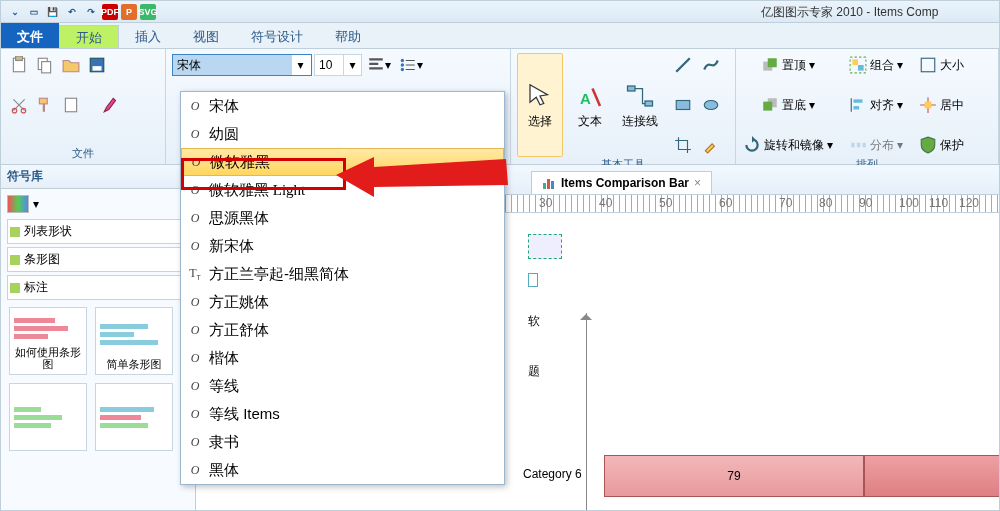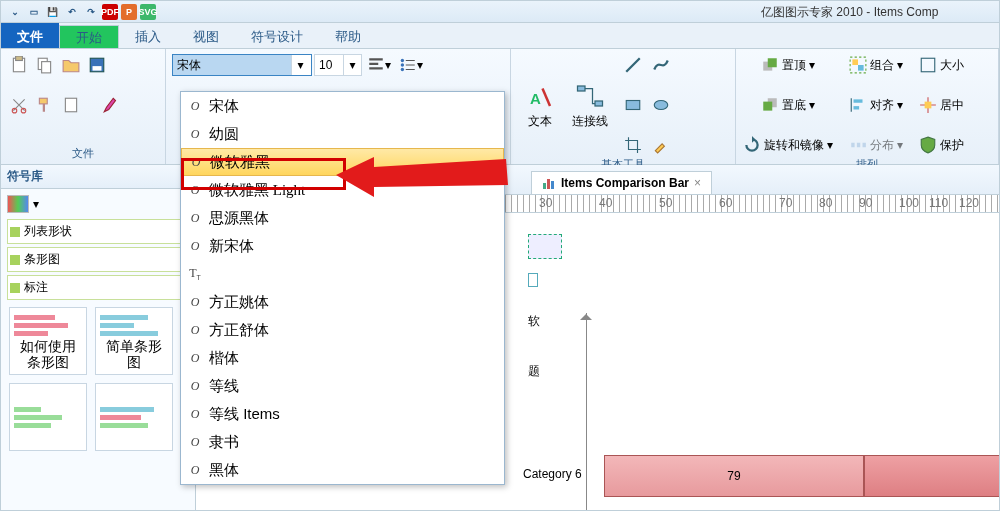--- a/index.html
+++ b/index.html
@@ -9,21 +9,21 @@
 .titlebar .qat{display:flex;gap:3px;align-items:center;}
 .qat .smallbtn{width:16px;height:16px;border:1px solid transparent;display:flex;align-items:center;justify-content:center;font-size:9px;font-weight:bold;border-radius:2px;}
 .pdf{background:#c00;color:#fff;}
 .ppt{background:#e36d2b;color:#fff;}
 .svg{background:#3cb86b;color:#fff;}
 .titlebar .apptitle{position:absolute;left:760px;top:3px;font-size:12px;color:#333;}
 
 .tabs{height:26px;background:#e9f1f9;border-bottom:1px solid #bfcfd9;display:flex;}
 .tab{padding:5px 16px 0 16px;font-size:13px;color:#2b5a87;border-right:0;cursor:pointer;}
 .tab.file{background:#1565c0;color:#fff;font-weight:bold;}
-.tab.active{background:#22c55e;border-top:1px solid #bfcfd9;border-left:1px solid #bfcfd9;border-right:1px solid #bfcfd9;margin-top:2px;padding-top:3px;}
+.tab.active{background:#bef264;border-top:1px solid #bfcfd9;border-left:1px solid #bfcfd9;border-right:1px solid #bfcfd9;margin-top:2px;padding-top:3px;}
 
 .ribbon{height:116px;background:linear-gradient(#f5faff,#e7f0f9);border-bottom:1px solid #bfcfd9;display:flex;}
 .group{border-right:1px solid #c8d6e2;padding:4px 6px 2px 6px;display:flex;flex-direction:column;}
 .group .body{flex:1;display:flex;gap:4px;}
 .group .label{height:16px;text-align:center;color:#2b5a87;font-size:11px;}
 .btn{border:1px solid transparent;border-radius:2px;padding:2px;display:flex;align-items:center;justify-content:center;cursor:pointer;}
 .stack{display:flex;flex-direction:column;gap:16px;}
 .row{display:flex;gap:2px;align-items:center;}
 .ic{width:18px;height:18px;}
 .iclg{width:30px;height:30px;}
@@ -38,21 +38,21 @@
 
 .leftpanel{position:absolute;left:0;top:164px;width:195px;bottom:0;border-right:1px solid #bfcfd9;background:#f7fbff;}
 .leftpanel .hdr{height:24px;padding:3px 6px;background:linear-gradient(#f2f8fe,#e5eff9);border-bottom:1px solid #bfcfd9;font-weight:bold;color:#2b5a87;}
 .palette{padding:6px;}
 .cat{display:flex;align-items:center;gap:4px;padding:3px 2px;border:1px solid #c8e09a;background:#fff;margin-bottom:3px;}
 .cat .dot{width:10px;height:10px;background:#a7d25d;}
 .thumbs{display:flex;flex-wrap:wrap;gap:8px;padding:4px 2px;}
 .thumb{width:78px;height:68px;border:1px solid #c8d6e2;background:#fff;display:flex;flex-direction:column;align-items:center;padding:4px;}
 .thumb .prev{flex:1;width:100%;display:flex;flex-direction:column;justify-content:center;gap:3px;}
 .bar{height:5px;background:#bcd;}.bar.r{background:#e89;}.bar.b{background:#8cd;}.bar.g{background:#9d9;}
-.thumb .cap{font-size:14px;text-align:center;line-height:1.1;}
+.thumb .cap{font-size:11px;text-align:center;line-height:1.1;}
 
 .canvas{position:absolute;left:195px;right:0;top:164px;bottom:0;background:#fff;}
 .doctab{height:30px;background:linear-gradient(#f2f8fe,#e5eff9);border-bottom:1px solid #bfcfd9;display:flex;align-items:flex-end;padding-left:335px;}
 .doctab .t{background:#fff;border:1px solid #bfcfd9;border-bottom:none;padding:4px 10px;display:flex;align-items:flex-end;gap:5px;font-weight:bold;}
 .ruler{height:18px;background:#fff;border-bottom:1px solid #bfcfd9;position:relative;margin-left:3px;overflow:hidden;font-size:8px;color:#777;}
 .ticks{position:absolute;left:0;right:0;top:0;height:18px;background:repeating-linear-gradient(90deg,#aaa 0,#aaa 1px,transparent 1px,transparent 6px);}
 .ticknum{position:absolute;top:1px;}
 .content{position:relative;width:100%;height:100%;}
 .selbox{position:absolute;left:332px;top:21px;width:34px;height:25px;border:1px dashed #2a7;background:#eef;}
 .selbox2{position:absolute;left:332px;top:60px;width:10px;height:14px;border:1px solid #5ab;}
@@ -178,20 +178,26 @@
               <circle cx="3" cy="12" r="1.5" fill="#3a72b8"></circle>
               <path d="M6 4h8M6 8h8M6 12h8" stroke="#555"></path>
             </svg>▾</div>
       </div>
     </div>
     <div class="label"></div>
   </div>
 
   <div class="group" style="width:225px">
     <div class="body">
+      <div class="bigbtn btn" style="background:#fff3d1;border-color:#f3c869;">
+        <svg class="iclg" viewBox="0 0 24 24">
+            <path d="M4 3l14 8-6 1 3 6-3 1-3-6-5 4z" fill="#fff" stroke="#333"></path>
+          </svg>
+        <span>选择</span>
+      </div>
       <div class="bigbtn btn">
         <svg class="iclg" viewBox="0 0 24 24">
             <text x="4" y="18" font-size="18" font-weight="bold" fill="#2b6">A</text>
             <path d="M14 6l6 14" stroke="#c33" stroke-width="2"></path>
           </svg>
         <span>文本</span>
       </div>
       <div class="bigbtn btn">
         <svg class="iclg" viewBox="0 0 24 24">
             <rect x="2" y="4" width="6" height="4" fill="#8bd" stroke="#367"></rect>
@@ -409,20 +415,21 @@
   <div class="it">
       <span class="o">O</span>
       <span class="fn">思源黑体</span>
     </div>
   <div class="it">
       <span class="o">O</span>
       <span class="fn" style="font-family:NSimSun,serif">新宋体</span>
     </div>
   <div class="it">
       <span class="o" style="font-style:normal">T<sub style="font-size:7px">T</sub></span>
+      <span class="fn">方正兰亭起-细黑简体</span>
     </div>
   <div class="it">
       <span class="o">O</span>
       <span class="fn">方正姚体</span>
     </div>
   <div class="it">
       <span class="o">O</span>
       <span class="fn" style="">方正舒体</span>
     </div>
   <div class="it">

